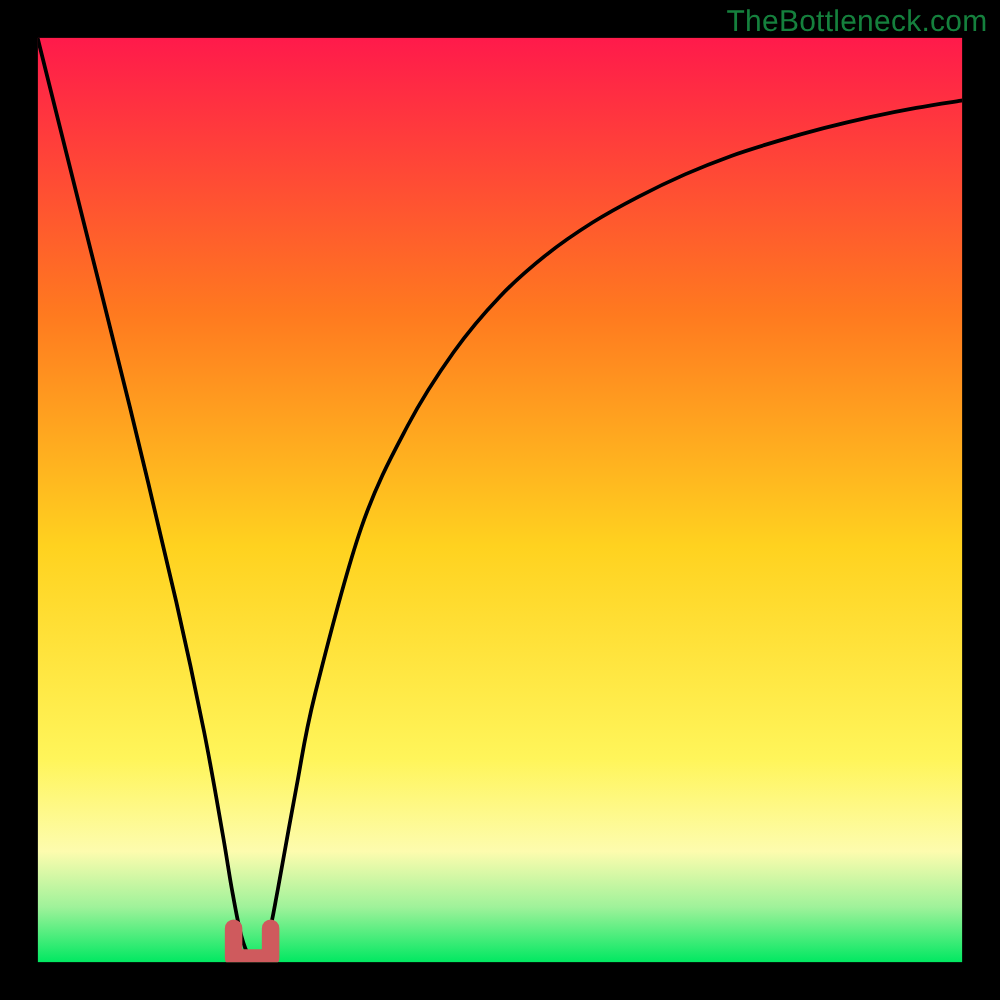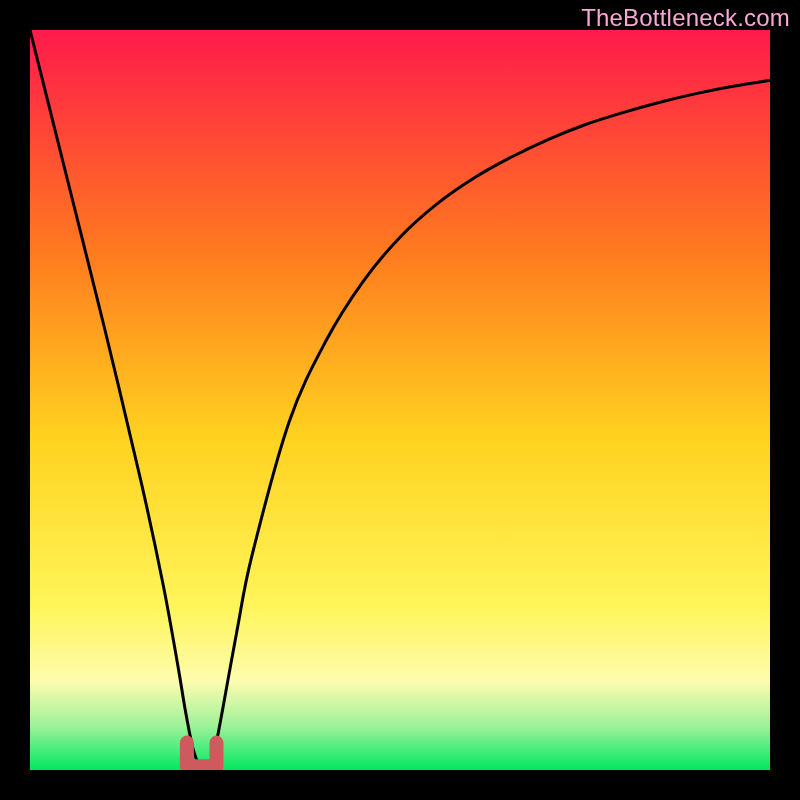--- a/index.html
+++ b/index.html
@@ -22,21 +22,21 @@
     left: 30px;
     top: 30px;
     width: 740px;
     height: 740px;
     overflow: hidden;
   }
   .watermark {
     position: absolute;
     top: 4px;
     right: 10px;
-    color: #f9a8d4;
+    color: #15803d;
     font-size: 24px;
     font-weight: 500;
     letter-spacing: 0.2px;
     user-select: none;
   }
   svg { display: block; }
 </style>
 </head>
 <body>
 

